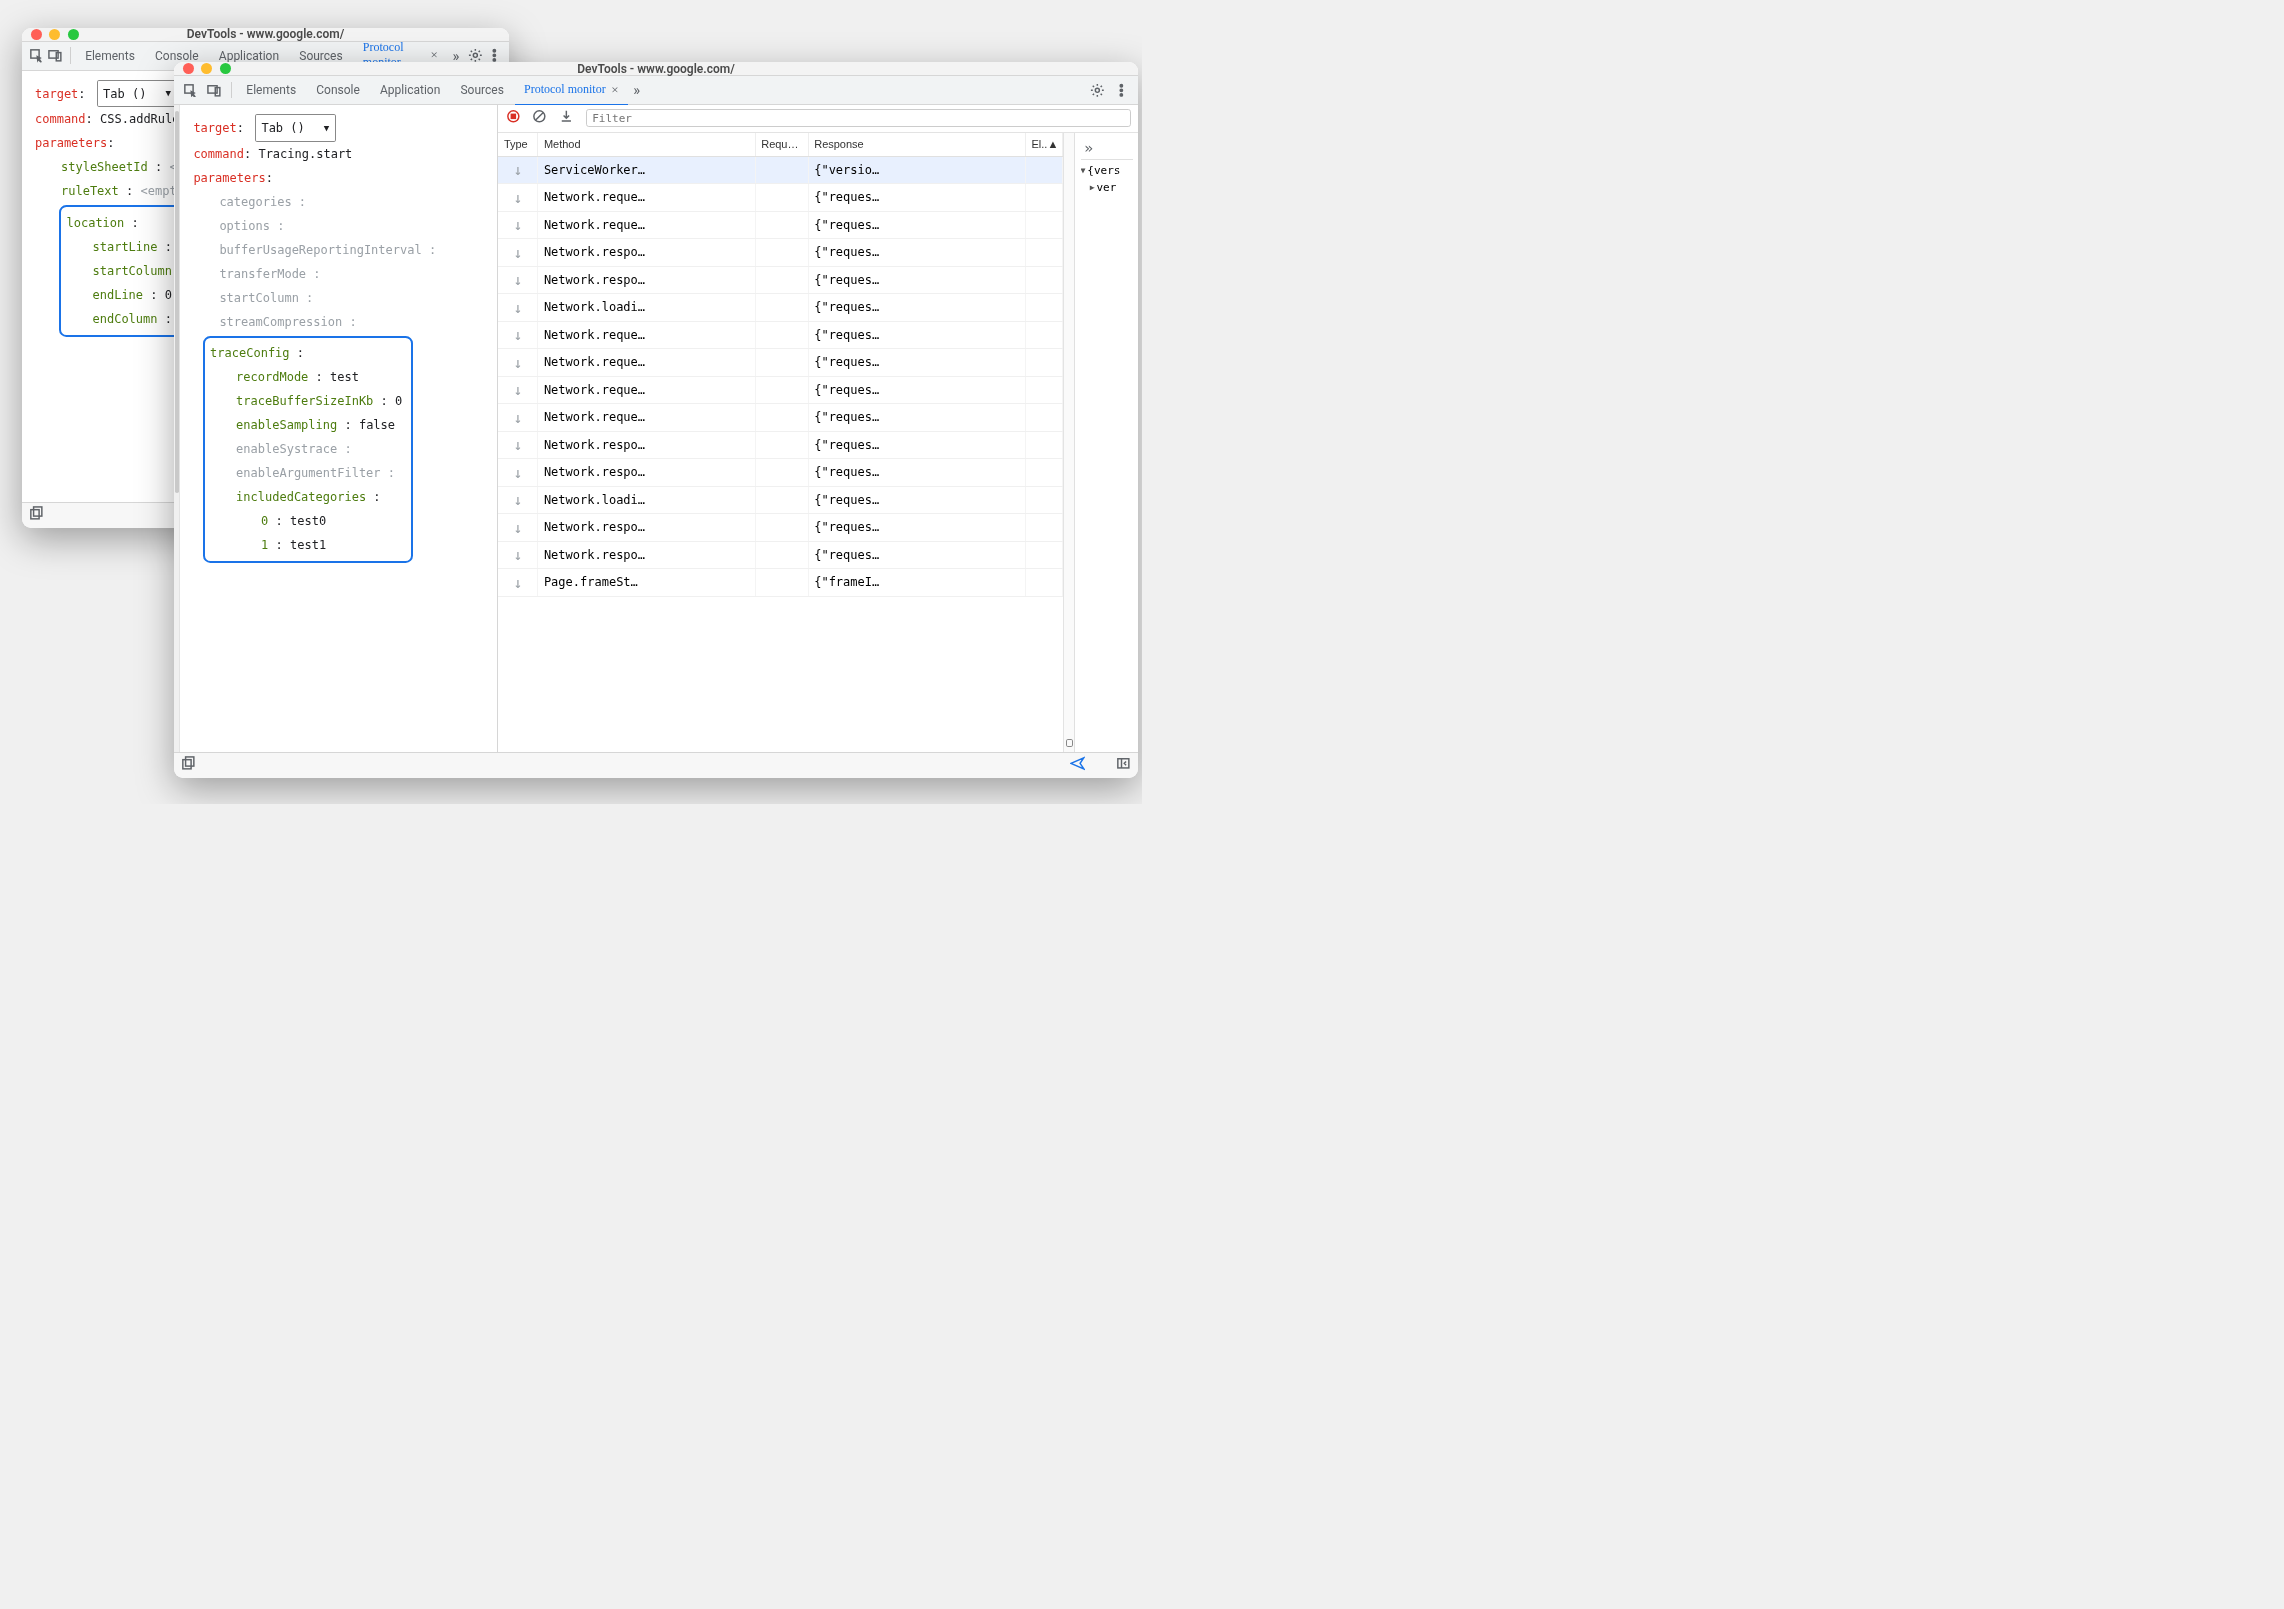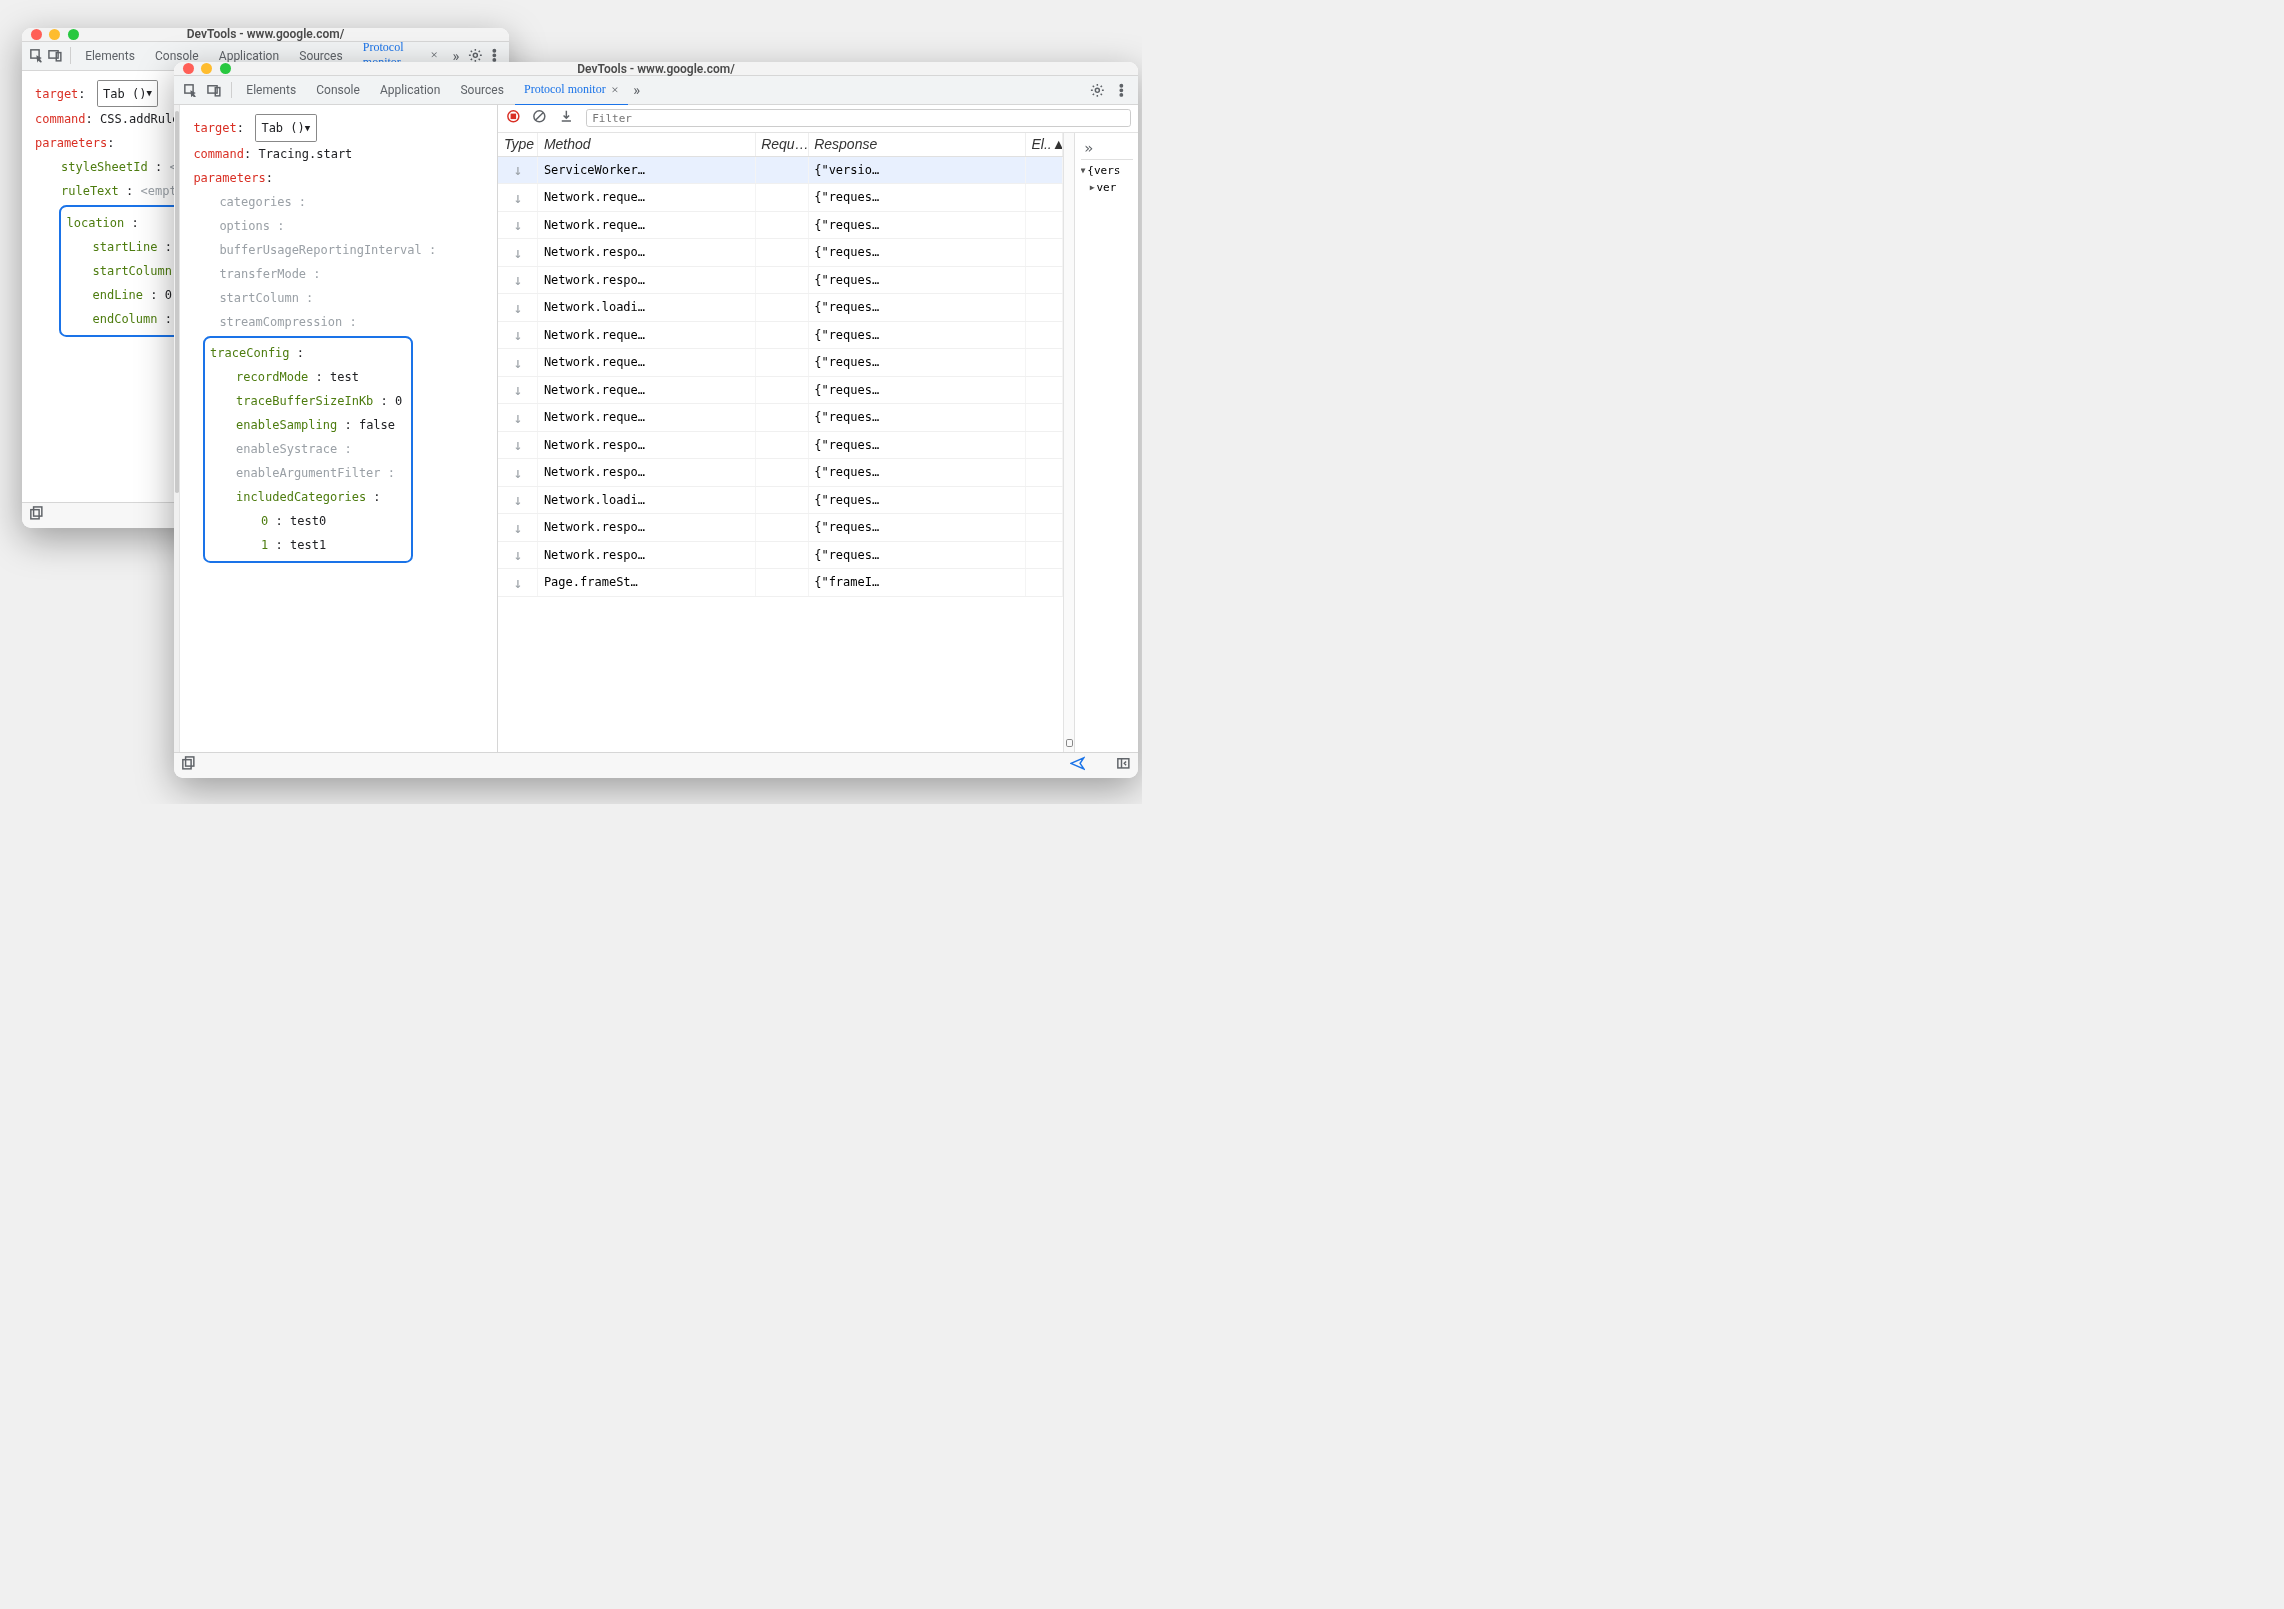--- a/index.html
+++ b/index.html
@@ -58,40 +58,40 @@
   .tab-close { font-size:13px; color:#5f6368; }
   .toolbar .spacer { flex:1; }
   .chev { font-size:14.7px; color:#5f6368; padding:0 3.7px; }
   .body-row { flex:1; display:flex; overflow:hidden; font-family: "SF Mono", Menlo, Consolas, monospace; font-size:12px; }
   .left-pane { padding:9.2px 13px; overflow:auto; line-height:2.0; }
   .key-red { color:#d93025; }
   .key-blue { color:#4d7c0f; }
   .key-gray { color:#9aa0a6; }
   .val-black { color:#202124; }
   .val-gray { color:#9aa0a6; }
-  .sel { margin-left:3.7px; padding:0.9px 5.5px; border:0.9px solid #888; border-radius:1.8px; display:inline-flex; align-items:center; gap:0; background:#fff; color:#202124; font-family: inherit;}
+  .sel { margin-left:3.7px; padding:0.9px 5.5px; border:0.9px solid #888; border-radius:1.8px; display:inline-flex; align-items:center; gap:19px; background:#fff; color:#202124; font-family: inherit;}
   .sel .tri { font-size:9.2px; }
   .hl-box { border:2.8px solid #1a73e8; border-radius:7.3px; padding:3.7px 9.2px 3.7px 5.5px; margin-top:1.8px; display:inline-block; }
   .indent1 { padding-left: 26px; }
   .indent2 { padding-left: 51px; }
   .footer {
     height:26px; border-top:0.9px solid #d6d6d6; background:#f7f7f7;
     display:flex; align-items:center; padding:0 7.3px; gap:9.2px; flex:none;
   }
   .footer svg { width:14.7px; height:14.7px; stroke:#5f6368; fill:none; stroke-width:1.6; }
   
   .right-pane { flex:1; display:flex; flex-direction:column; border-left:0.9px solid #d6d6d6; min-width:0; }
   .filterbar { height:27.5px; display:flex; align-items:center; gap:12px; padding:0 7.3px; border-bottom:0.9px solid #e3e3e3; }
   .filterbar svg { width:14.7px; height:14.7px; }
   .filter-input { flex:1; border:0.9px solid #ccc; border-radius:2.8px; height:18.4px; padding:0 5.5px; font-size:11px; font-family:inherit; }
   .table-wrap { flex:1; display:flex; min-height:0;}
   .table { flex:1; overflow:auto; min-width:0;}
   .table-side { width:64px; border-left:0.9px solid #e0e0e0; padding:3.7px 5.5px; font-family:inherit; font-size:11px; display:flex; flex-direction:column; gap:3.7px; overflow:hidden;}
   .thead, .trow { display:grid; grid-template-columns: 40px 1fr 53px 1fr 37px; align-items:center; }
-  .thead { height:24px; border-bottom:0.9px solid #e0e0e0; font-family:-apple-system, sans-serif; font-size:14px; color:#333;font-style:italic; }
+  .thead { height:24px; border-bottom:0.9px solid #e0e0e0; font-family:-apple-system, sans-serif; font-size:11px; color:#333; }
   .thead > div { padding:0 5.5px; border-right:0.9px solid #eee; white-space:nowrap; overflow:hidden; text-overflow:ellipsis; height:100%; display:flex; align-items:center;}
   .trow { height:27.5px; border-bottom:0.9px solid #f0f0f0; font-size:12px; }
   .trow.sel-row { background:#e8f0fe; }
   .trow > div { padding:0 5.5px; white-space:nowrap; overflow:hidden; text-overflow:ellipsis; border-right:0.9px solid #f4f4f4; height:100%; display:flex; align-items:center;}
   .arrow-down { color:#9aa0a6; font-size:14.7px; text-align:center; justify-content:center;}
   .side-row { display:flex; align-items:center; gap:1.8px; white-space:nowrap; overflow:hidden; font-size:11px;}
   .tri-small { font-size:8.3px; color:#555; }
   .chev-right-icon { color:#5f6368; font-size:14.7px; padding:0 3.7px;}
   .left-strip { width:6.4px; background:#f0f0f0; border-right:0.9px solid #e3e3e3; flex:none; position:relative; }
   .left-strip::before { content:""; position:absolute; left:0.9px; top:5.5px; bottom:40%; width:3.7px; background:#c9c9c9; border-radius:1.8px; }

